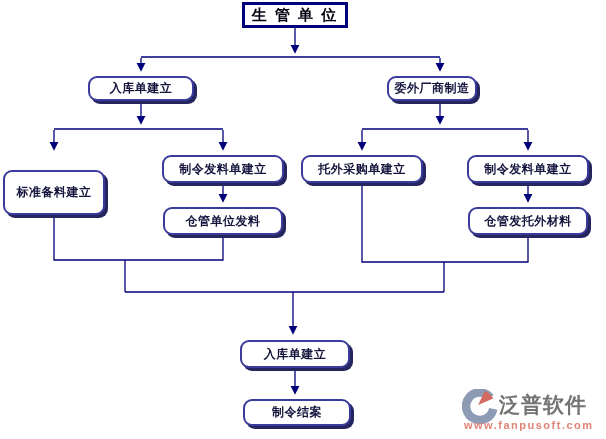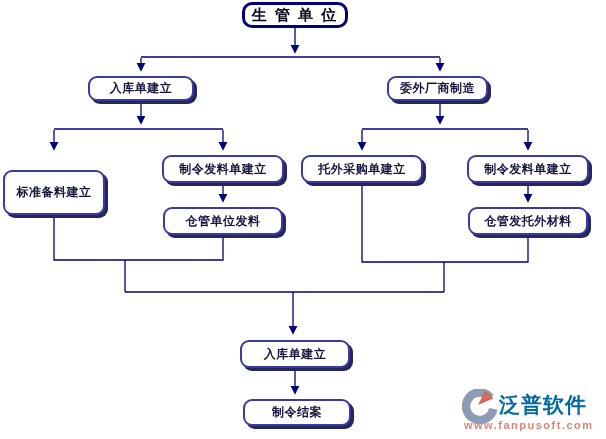--- a/index.html
+++ b/index.html
@@ -16,21 +16,21 @@
   }
   .rootbox{
     position:absolute;background:#ffffff;border:3px solid #00007b;border-radius:0;
     display:flex;align-items:center;justify-content:center;
     font-size:15px;font-weight:bold;color:#000010;white-space:nowrap;box-sizing:border-box;
     letter-spacing:2px;
   }
   .logo{position:absolute;left:462px;top:389px;width:142px;height:48px;}
   .logo .brand{
     position:absolute;left:37px;top:2px;font-size:21px;font-weight:bold;
-    color:#0369a1;letter-spacing:1px;white-space:nowrap;
+    color:#737373;letter-spacing:1px;white-space:nowrap;
   }
   .logo .url{
     position:absolute;left:2px;top:30px;font-size:11px;font-weight:bold;
     color:#e08377;letter-spacing:1.5px;white-space:nowrap;
   }
   .logo .mark{position:absolute;left:0;top:0;}
 </style>
 </head>
 <body>
 
@@ -60,25 +60,25 @@
       <path d="M54,183 V260 H223 V235"></path>
       <path d="M125,260 V292"></path>
       <path d="M362,183 V262 H528 V235"></path>
       <path d="M444,262 V292"></path>
       <path d="M125,292 H444"></path>
       <path d="M293,292 V333" marker-end="url(#arw)"></path>
       <path d="M295,368 V393" marker-end="url(#arw)"></path>
     </g>
   </svg>
 
-  <div class="rootbox" style="left:242px;top:2px;width:106px;height:26px;border-radius:10px;">生 管 单 位</div>
+  <div class="rootbox" style="left:242px;top:2px;width:106px;height:26px;">生 管 单 位</div>
 
   <div class="flowbox" style="left:88px;top:76px;width:106px;height:25px;">入库单建立</div>
 
-  <div class="flowbox" style="left:387px;top:76px;width:101px;height:25px;">委外厂商制造</div>
+  <div class="flowbox" style="left:387px;top:76px;width:90px;height:25px;">委外厂商制造</div>
 
   <div class="flowbox" style="left:3px;top:170px;width:102px;height:45px;">标准备料建立</div>
 
   <div class="flowbox" style="left:162px;top:155px;width:122px;height:28px;">制令发料单建立</div>
 
   <div class="flowbox" style="left:301px;top:155px;width:122px;height:28px;">托外采购单建立</div>
 
   <div class="flowbox" style="left:467px;top:155px;width:122px;height:28px;">制令发料单建立</div>
 
   <div class="flowbox" style="left:163px;top:207px;width:120px;height:28px;text-align:center;">仓管单位发料</div>

